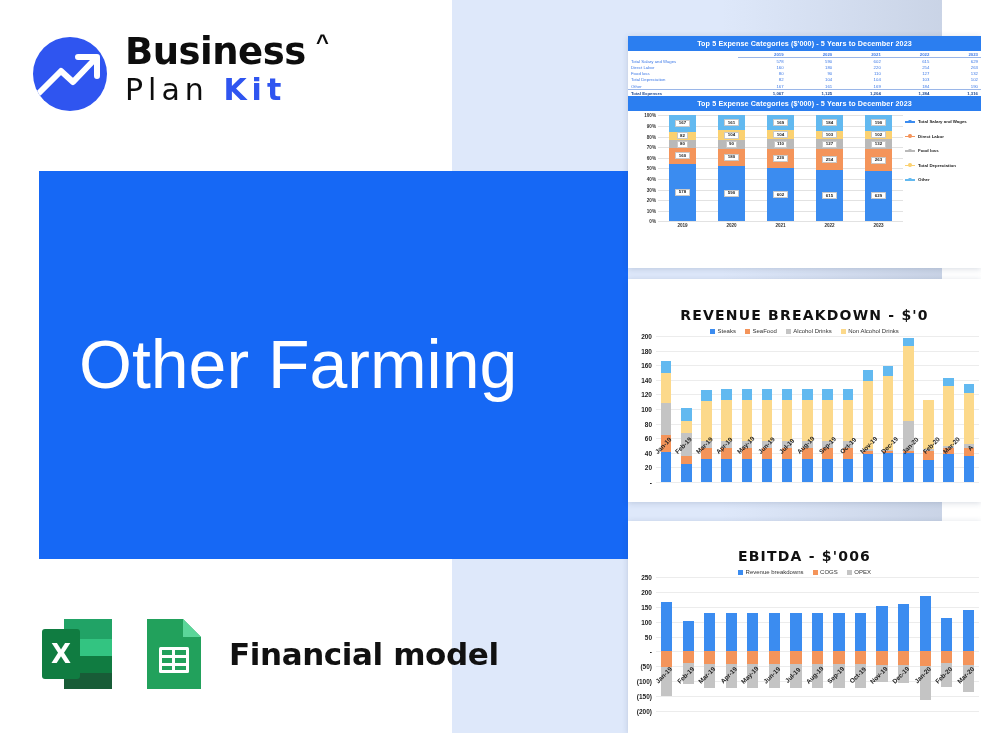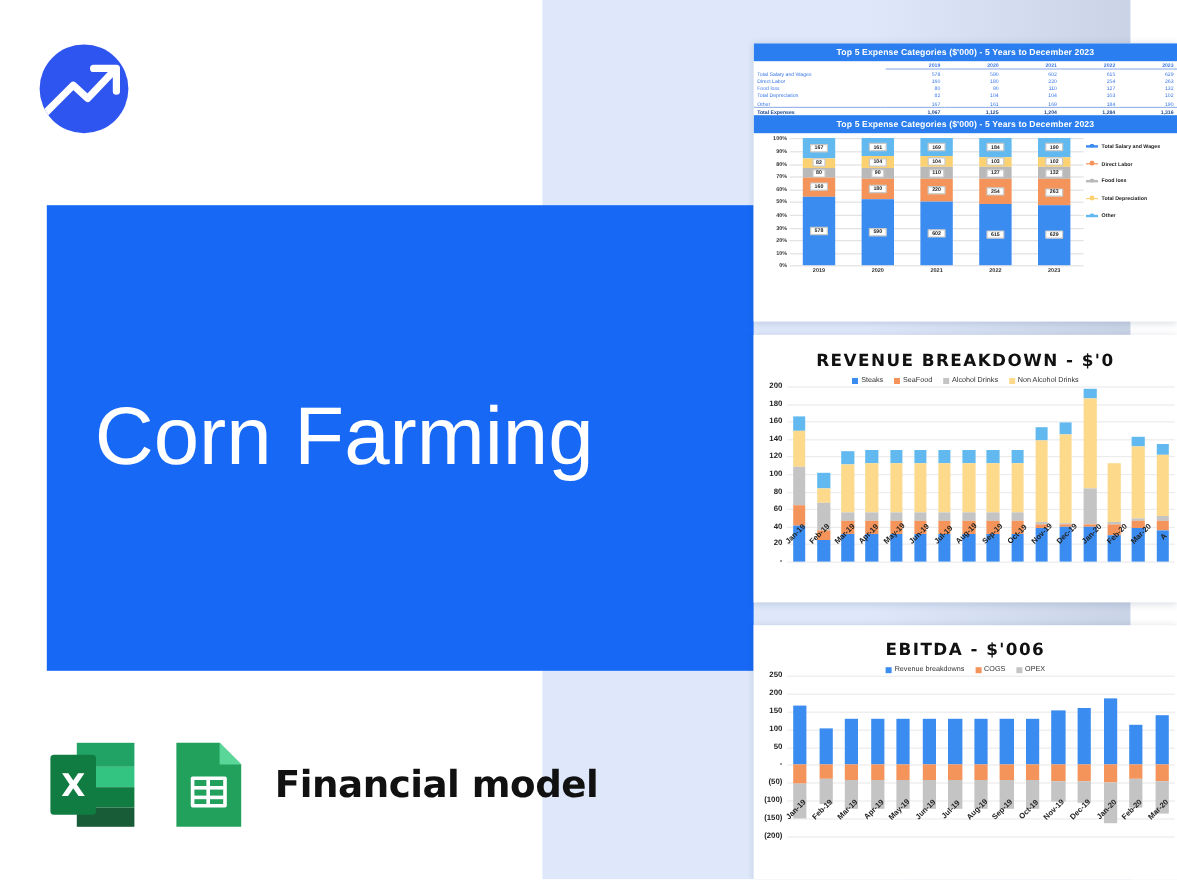--- a/index.html
+++ b/index.html
@@ -70,21 +70,21 @@
   .sc-legend{position:absolute;right:2px;top:8px;width:74px;}
   .sc-legend .li{display:flex;align-items:center;margin-bottom:9.5px;font-size:4.4px;
       font-weight:bold;color:#222;white-space:nowrap;}
   .sc-legend .mk{width:10px;height:1.6px;margin-right:3px;flex:0 0 auto;position:relative;}
   .sc-legend .mk:after{content:"";position:absolute;left:3.2px;top:-1.2px;width:3.4px;height:3.4px;
       border-radius:50%;background:inherit;}
 
   
   #card-revenue{left:628px;top:279px;width:353px;height:223px;}
   .chart-title{text-align:center;font-size:14px;font-weight:bold;color:#111;letter-spacing:1.2px;
-      font-family:"DejaVu Sans",sans-serif;padding-top:14px;white-space:nowrap;}
+      font-family:"DejaVu Sans",sans-serif;padding-top:14px;white-space:nowrap;margin-top:14px;}
   .chart-title.small{font-size:14px;padding-top:13px;}
   .ch-legend{display:flex;justify-content:center;gap:9px;margin-top:5px;font-size:6px;color:#333;
       white-space:nowrap;}
   .ch-legend .li{display:flex;align-items:center;}
   .ch-legend .sw{width:5px;height:5px;margin-right:2.5px;}
   .plotbox{position:relative;margin-top:2px;}
   .yaxis{position:absolute;left:0;top:0;width:26px;height:100%;}
   .yaxis div{position:absolute;right:2px;font-size:6.5px;font-weight:bold;color:#222;
       transform:translateY(-50%);}
   .plotarea{position:absolute;left:28px;right:2px;top:0;bottom:0;}
@@ -110,23 +110,33 @@
   <div class="panel-lightblue-shadow"></div>
   <div class="panel-blue"></div>
 
   <div class="logo-wrap">
     <div class="logo-circle">
       <svg width="74" height="74" viewBox="0 0 74 74">
         <path d="M6 56 L28 34 L40 45 L62 22" stroke="#ffffff" stroke-width="6" fill="none" stroke-linecap="round" stroke-linejoin="round"></path>
         <path d="M45 20 L64 20 L64 39" stroke="#ffffff" stroke-width="6" fill="none" stroke-linecap="round" stroke-linejoin="round"></path>
       </svg>
     </div>
+    <div class="logo-text">
+      <div style="position:relative;">
+        <span class="logo-line1">Business</span>
+        <span class="circumflex">^</span>
+      </div>
+      <div class="logo-line2">
+        <span>Plan</span>
+        <span class="logo-kit">Kit</span>
+      </div>
+    </div>
   </div>
 
-  <div class="main-title">Corn Farming</div>
+  <div class="main-title">Other Farming</div>
 
   <div class="footer">
     <div class="xls-icon">
       <svg width="78" height="78" viewBox="0 0 78 78">
         <rect x="26" y="4" width="48" height="20" fill="#21a366"></rect>
         <rect x="26" y="24" width="48" height="17" fill="#33c481"></rect>
         <rect x="26" y="41" width="48" height="17" fill="#107c41"></rect>
         <rect x="26" y="58" width="48" height="16" fill="#185c37"></rect>
         <rect x="4" y="14" width="38" height="50" rx="3" fill="#107c41"></rect>
         <text x="23" y="48" font-family="DejaVu Sans, sans-serif" font-size="26" font-weight="bold" fill="#ffffff" text-anchor="middle">X</text>

